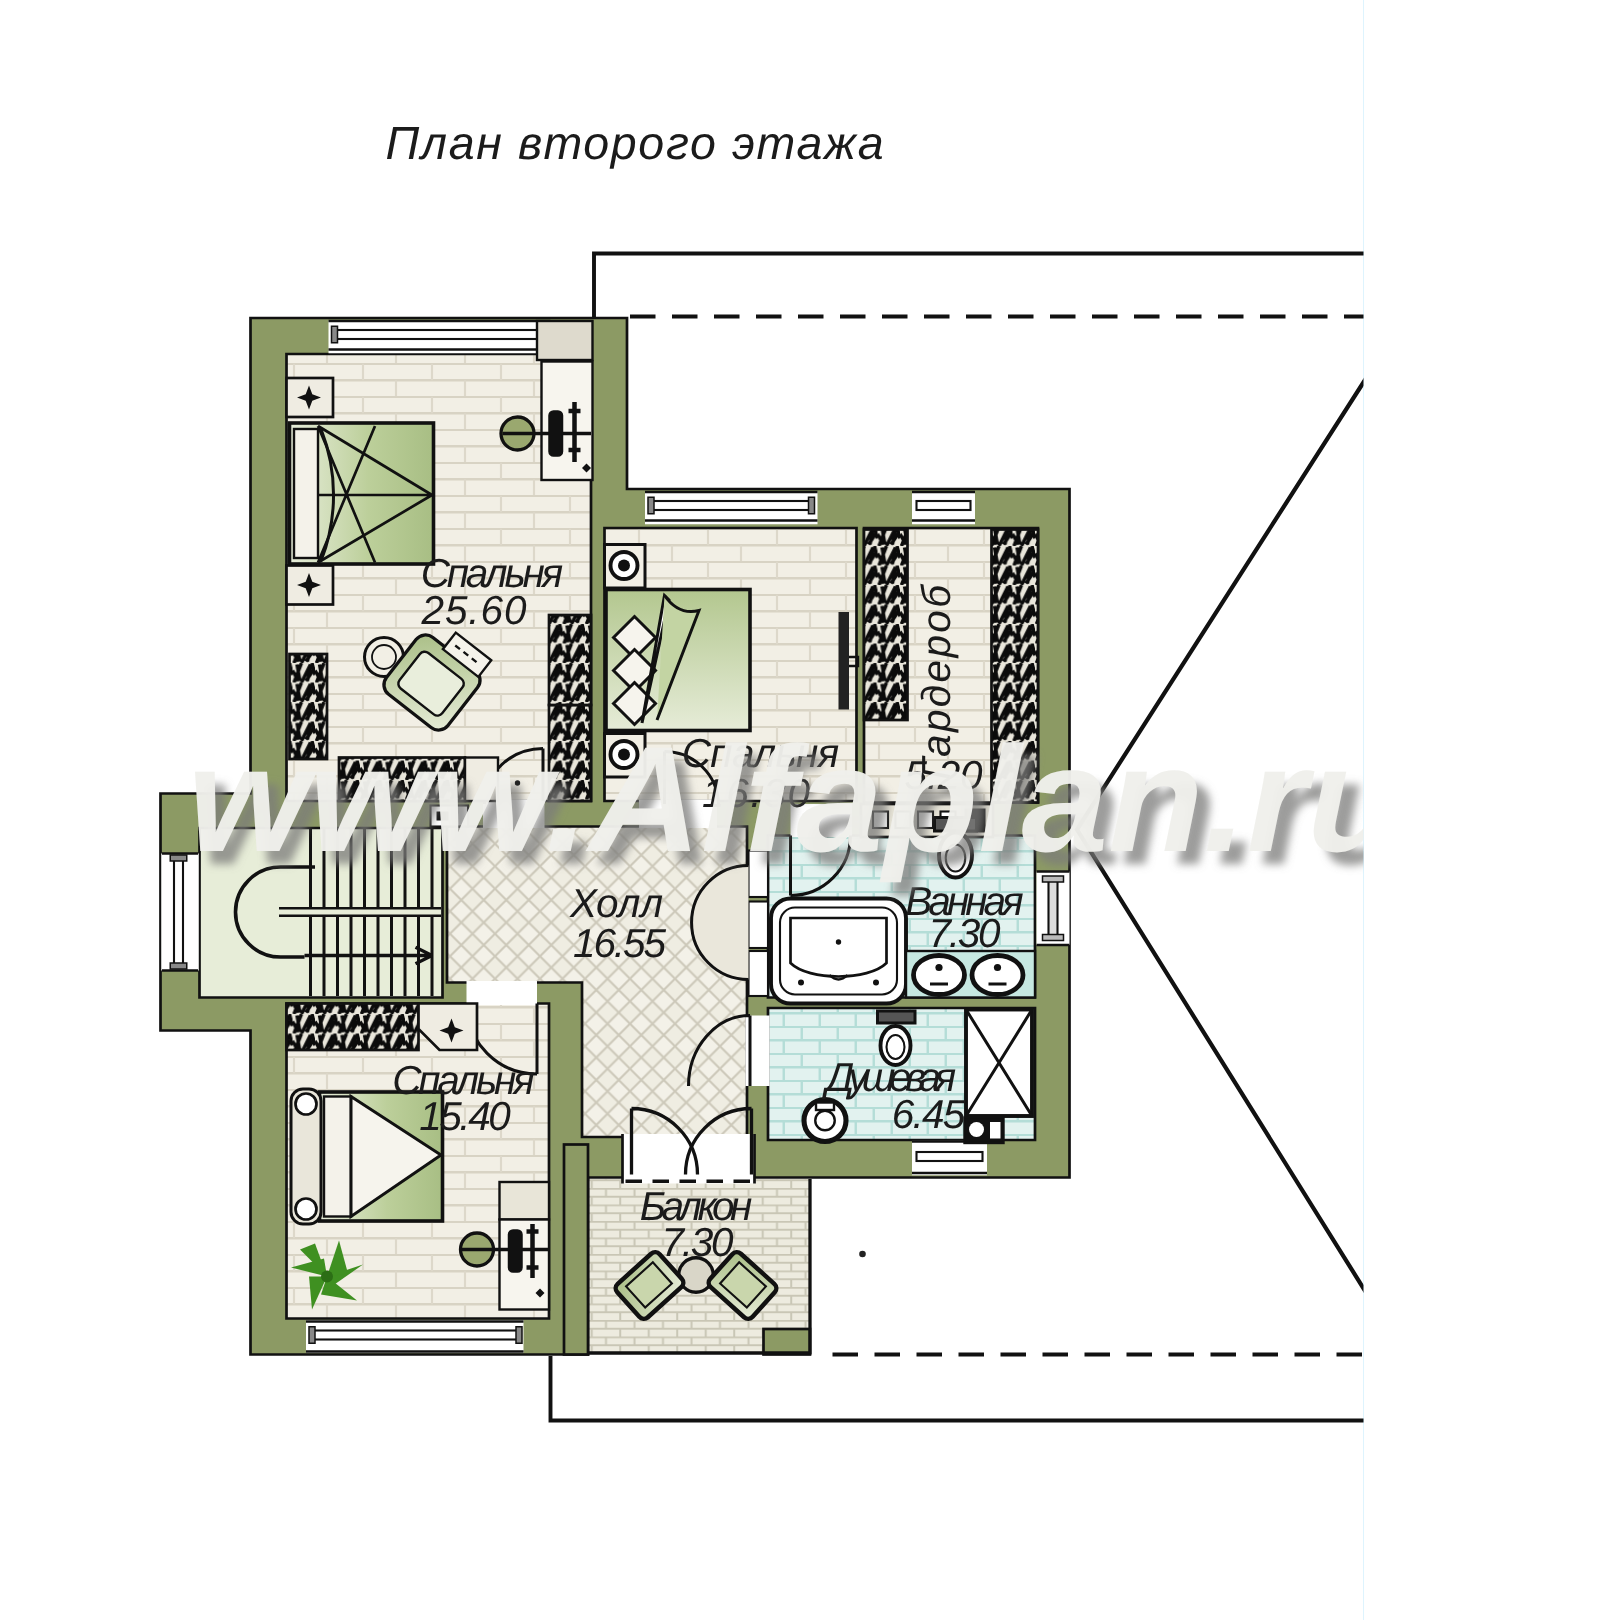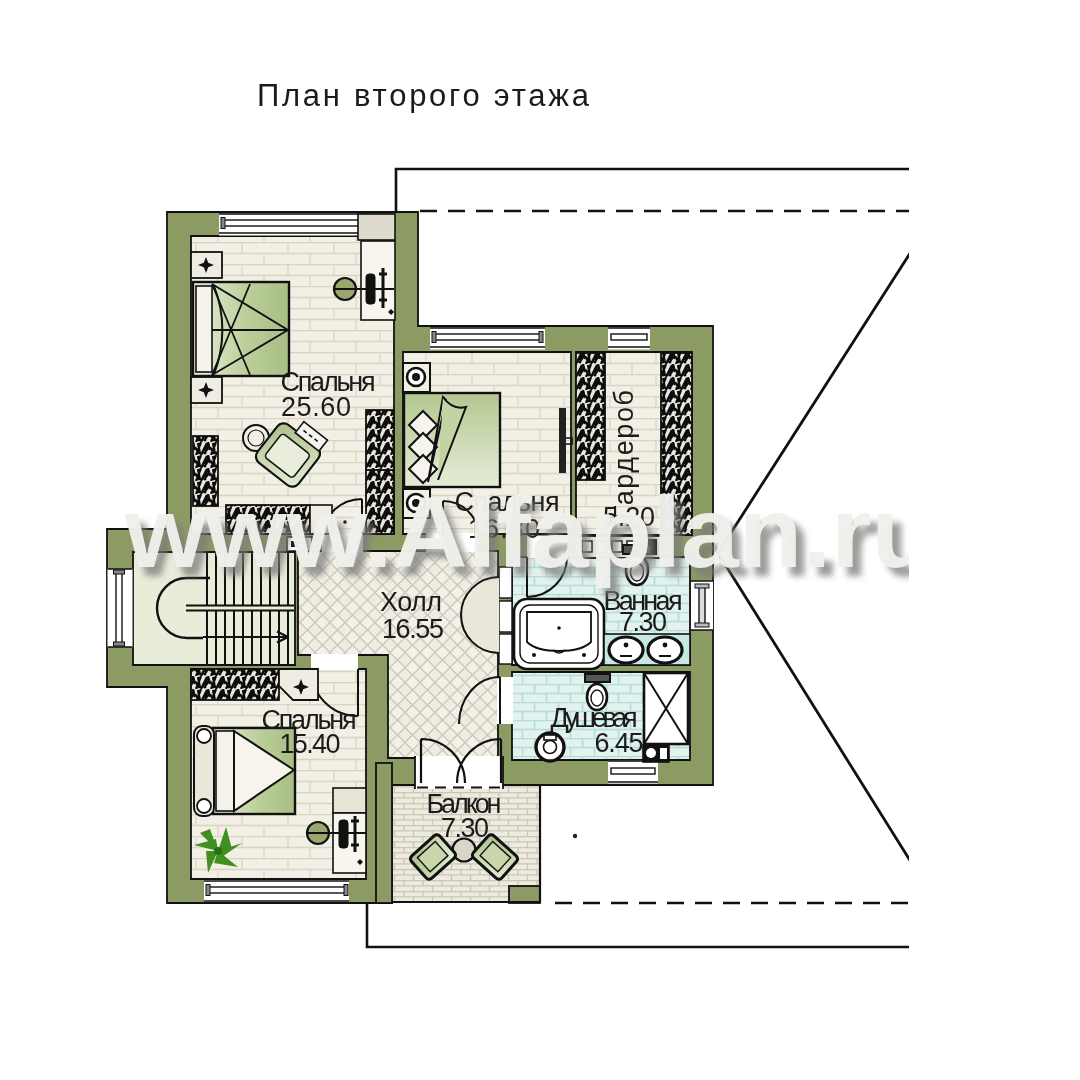--- a/index.html
+++ b/index.html
@@ -1,16 +1,16 @@
 <!DOCTYPE html>
 <html><head>
 <meta charset="utf-8">
 <style>
 html,body{margin:0;padding:0;background:#fff;}
-#page{width:909px;height:1080px;position:relative;overflow:hidden;background:#7dd3fc;}
+#page{width:909px;height:1080px;position:relative;overflow:hidden;background:#7dd3fc;font-style:italic;}
 svg{position:absolute;left:0;top:0;}
 text{font-family:"Liberation Sans", sans-serif;}
 </style>
 </head>
 <body>
 <div id="page">
 <svg width="1080" height="1080" viewBox="0 0 1080 1080">
 <defs>
 <pattern id="plank" width="46" height="22" patternUnits="userSpaceOnUse">
   <rect width="46" height="22" fill="#F2EFE5"></rect>

